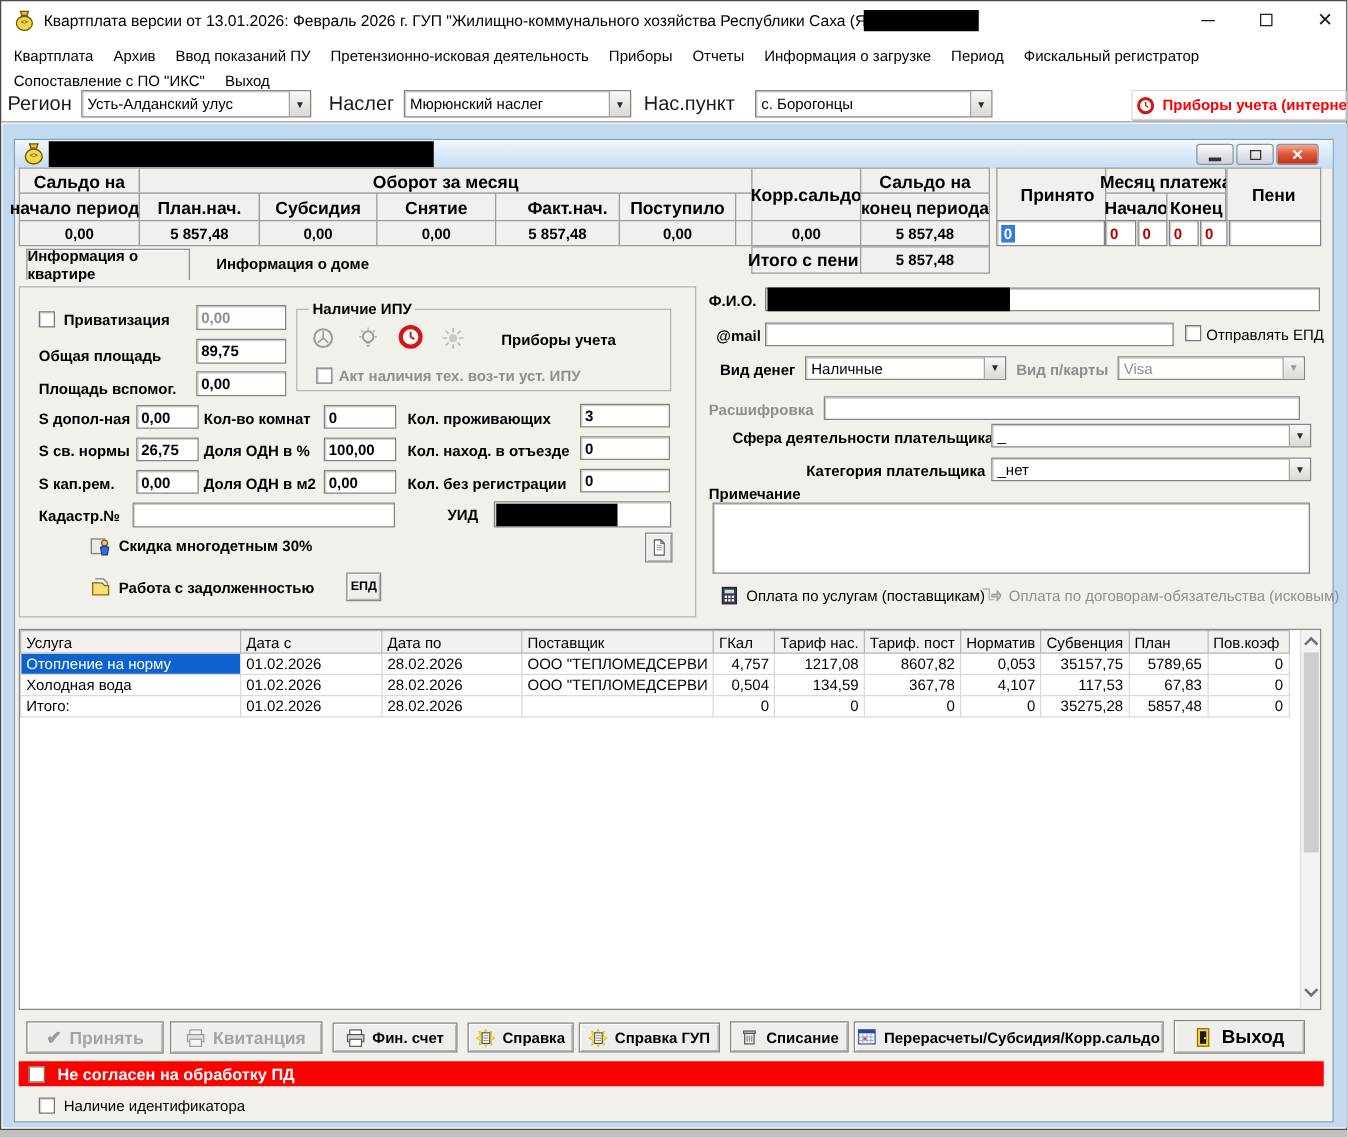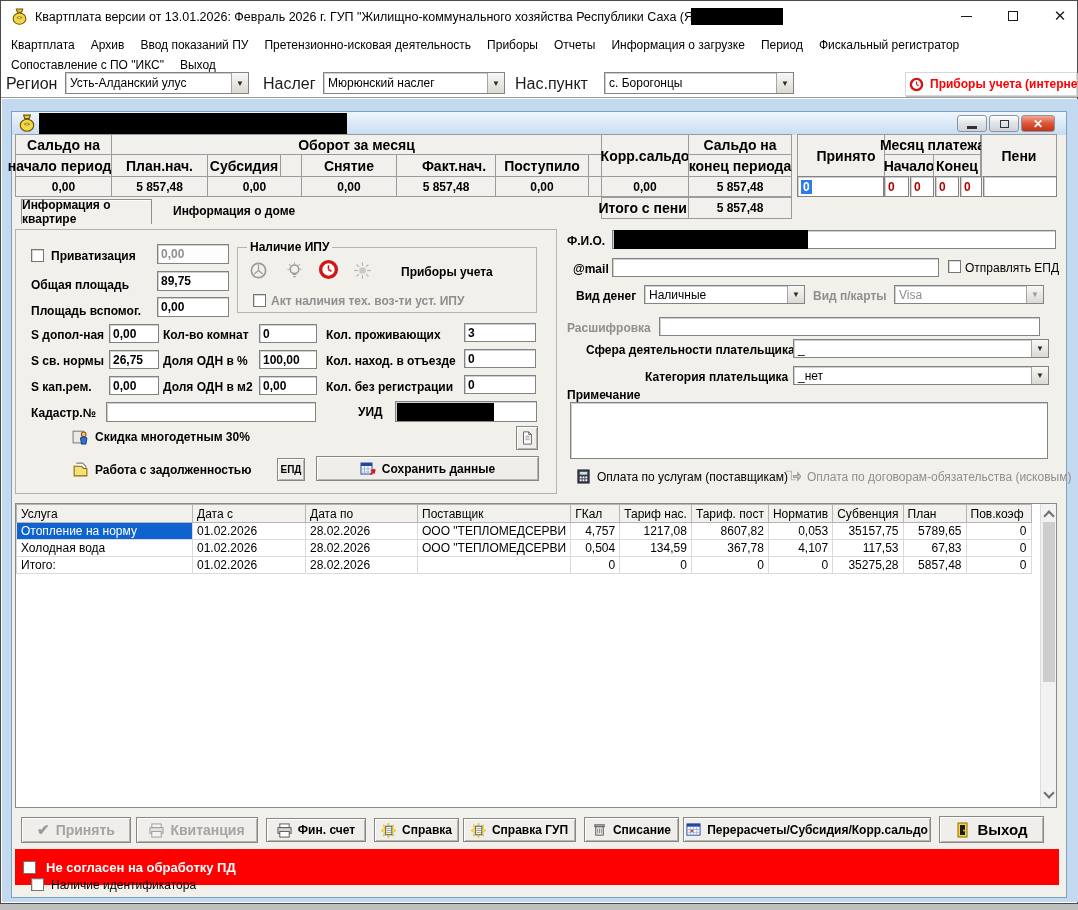--- a/index.html
+++ b/index.html
@@ -129,21 +129,21 @@
       </div>
   <div class="cbtn" style="left:988px;top:114px">
         <span style="width:9px;height:8px;border:1px solid #333"></span>
       </div>
   <div class="cbtn close" style="left:1020px;top:114px">✕</div>
 
   <div class="cell" style="left:14px;top:133px;width:97px;height:21px">Сальдо на</div>
   <div class="cell" style="left:14px;top:153px;width:97px;height:23px">начало периода</div>
   <div class="cell" style="left:110px;top:133px;width:491px;height:21px">Оборот за месяц</div>
   <div class="cell" style="left:110px;top:153px;width:97px;height:23px">План.нач.</div>
-  <div class="cell" style="left:206px;top:153px;width:74px;height:23px">Субсидия</div>
+  <div class="cell" style="left:206px;top:153px;width:95px;height:23px">Субсидия</div>
   <div class="cell" style="left:300px;top:153px;width:96px;height:23px">Снятие</div>
   <div class="cell" style="left:395px;top:153px;width:116px;height:23px">Факт.нач.</div>
   <div class="cell" style="left:494px;top:153px;width:94px;height:23px">Поступило</div>
   <div class="cell" style="left:587px;top:153px;width:14px;height:23px"></div>
 
   <div class="cell vcell" style="left:14px;top:175px;width:97px;height:21px">0,00</div>
   <div class="cell vcell" style="left:110px;top:175px;width:97px;height:21px">5 857,48</div>
   <div class="cell vcell" style="left:206px;top:175px;width:95px;height:21px">0,00</div>
   <div class="cell vcell" style="left:300px;top:175px;width:96px;height:21px">0,00</div>
   <div class="cell vcell" style="left:395px;top:175px;width:100px;height:21px">5 857,48</div>
@@ -265,34 +265,20 @@
   <div class="btn" style="left:515px;top:425px;width:22px;height:24px">
     <svg class="ico" width="14" height="14" viewBox="0 0 16 16">
           <path d="M4 1 h6 l3 3 v11 H4 z" fill="#fff" stroke="#555"></path>
           <path d="M10 1 v3 h3" fill="none" stroke="#555"></path>
           <g stroke="#999">
             <line x1="6" y1="6" x2="11" y2="6"></line>
             <line x1="6" y1="8" x2="11" y2="8"></line>
             <line x1="6" y1="10" x2="11" y2="10"></line>
           </g>
         </svg>
-  </div>
-  <div class="btn" style="left:315px;top:455px;width:223px;height:25px">
-    <svg class="ico" width="16" height="16" viewBox="0 0 16 16">
-          <rect x="1" y="2" width="11" height="11" fill="#fff" stroke="#23469e"></rect>
-          <rect x="1" y="2" width="11" height="3" fill="#23469e"></rect>
-          <g stroke="#9db4e0">
-            <line x1="4.5" y1="5" x2="4.5" y2="13"></line>
-            <line x1="8" y1="5" x2="8" y2="13"></line>
-            <line x1="1" y1="8" x2="12" y2="8"></line>
-            <line x1="1" y1="11" x2="12" y2="11"></line>
-          </g>
-          <path d="M15 8.5 L10.5 13.5 M15 8.5 l-1.2 4.2 M15 8.5 l-4.2 1.2" stroke="#d01818" stroke-width="1.5" fill="none"></path>
-        </svg>
-    <span>Сохранить данные</span>
   </div>
 
   <div class="abs lbl" style="left:566px;top:233px">Ф.И.О.</div>
   <div class="tin" style="left:611px;top:229px;width:444px;height:19px"></div>
   <div class="redact" style="left:613px;top:229px;width:194px;height:19px"></div>
 
   <div class="abs lbl" style="left:572px;top:261px">@mail</div>
   <div class="tin" style="left:611px;top:257px;width:327px;height:19px"></div>
   <div class="chk" style="left:947px;top:259px"></div>
   <div class="abs nl" style="left:964px;top:260px">Отправлять ЕПД</div>
@@ -499,21 +485,21 @@
   </div>
   <div class="btn" style="left:938px;top:815px;width:105px;height:27px;font-size:15px">
     <svg class="ico" width="16" height="16" viewBox="0 0 16 16">
           <rect x="3" y="1" width="9" height="14" fill="#f7d63e" stroke="#8a6d00"></rect>
           <rect x="5" y="3" width="5" height="10" fill="#1a1a1a"></rect>
           <circle cx="9" cy="8.5" r="0.9" fill="#f7d63e"></circle>
         </svg>
     <span>Выход</span>
   </div>
 
-  <div class="redbar" style="left:14px;top:848px;width:1044px;height:36px">
+  <div class="redbar" style="left:14px;top:848px;width:1044px;height:20px">
     <span class="chk" style="position:static;box-shadow:none"></span>
     <span class="t">Не согласен на обработку ПД</span>
   </div>
   <div class="chk" style="left:30px;top:877px"></div>
   <div class="abs nl" style="left:50px;top:877px">Наличие идентификатора</div>
 
 </div>
 </div>
 
 </body></html>

